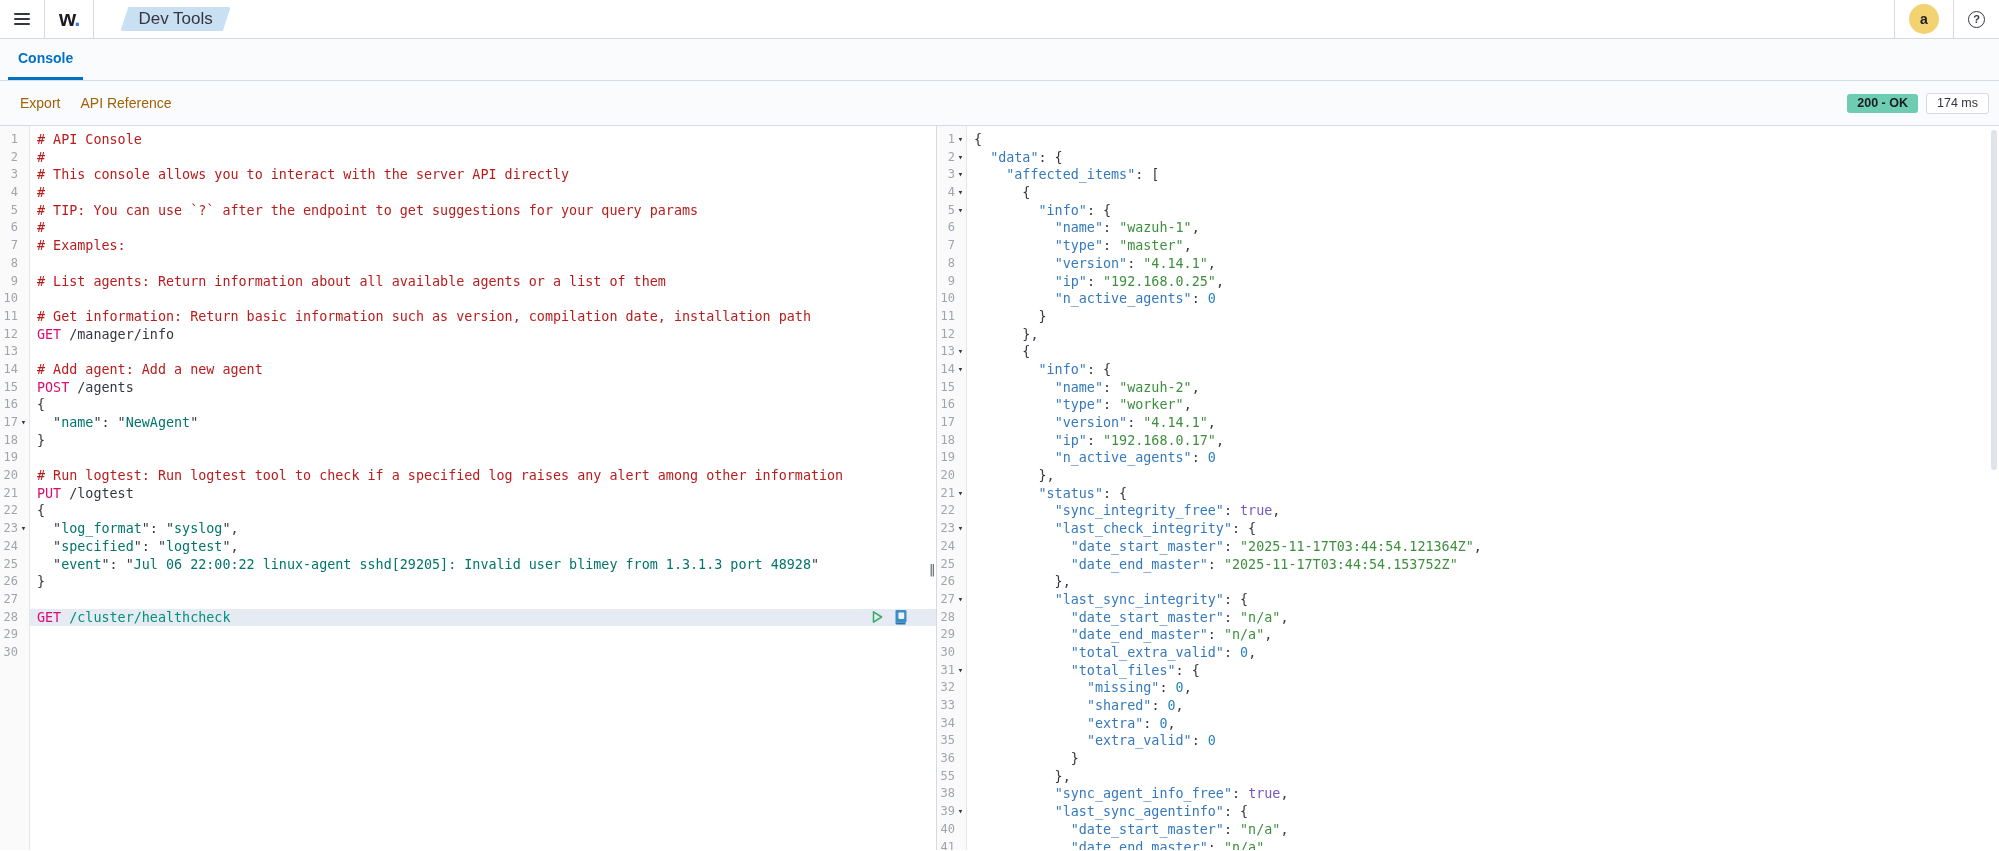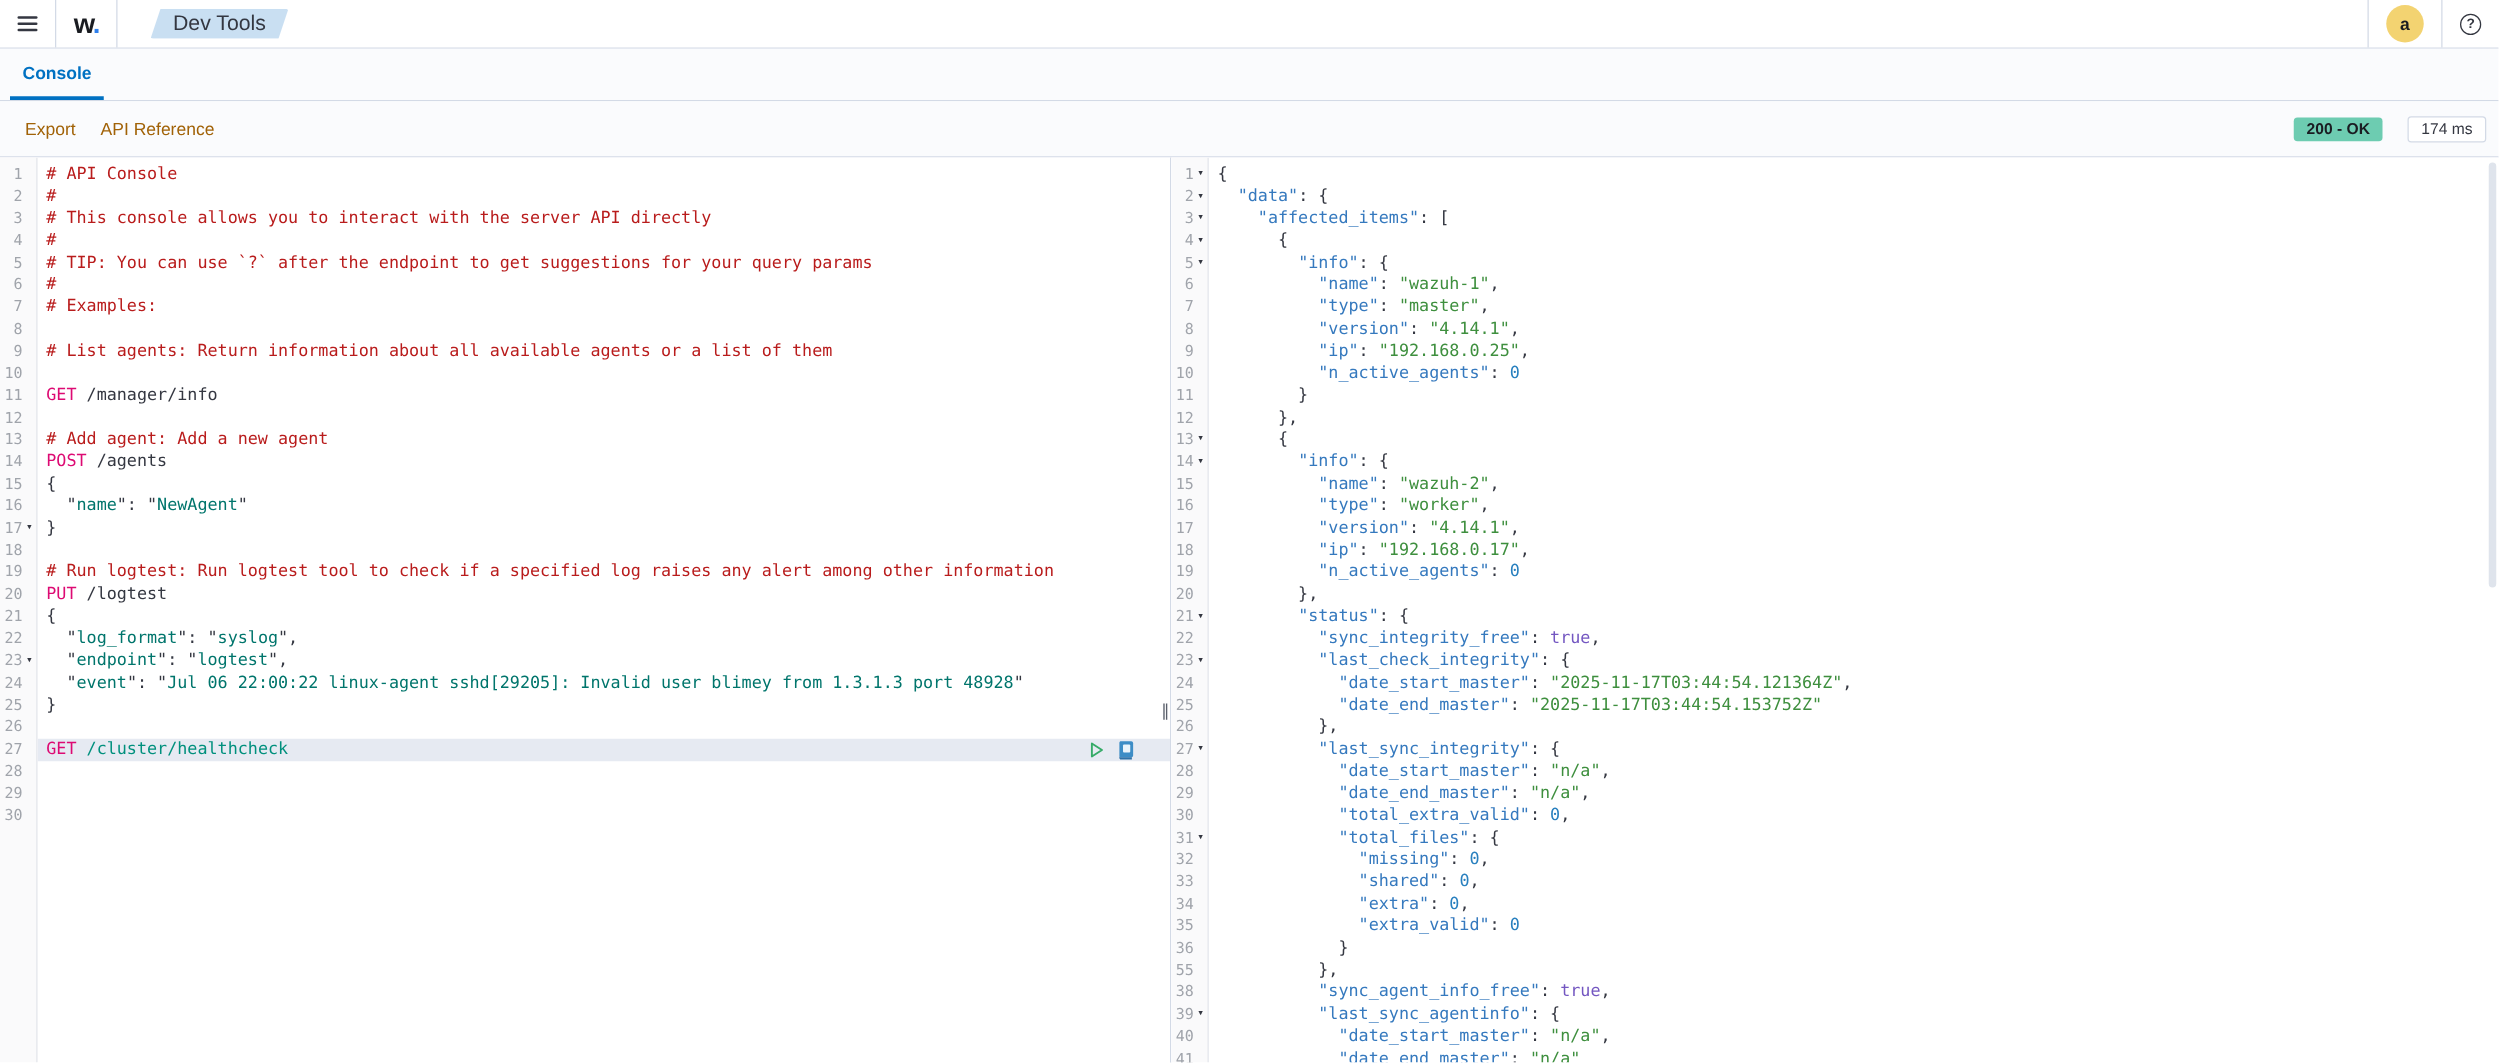--- a/index.html
+++ b/index.html
@@ -27,21 +27,21 @@
     align-items:center; justify-content:center; font-size:11px; font-weight:600; color:#343741; }
 
   
   .tab-strip { height:42px; background:#FAFBFD; border-bottom:1px solid #D3DAE6; display:flex; align-items:stretch; }
   .tab { margin-left:8px; padding:0 10px; display:flex; align-items:center; font-size:14px; font-weight:600;
     color:#0071C2; border-bottom:3px solid #0071C2; cursor:pointer; }
 
   
   .toolbar { height:45px; background:#FAFBFD; border-bottom:1px solid #D3DAE6; display:flex; align-items:center; padding:0 10px; }
   .toolbar-btn { background:none; border:none; font-family:inherit; font-size:14px; color:#a16207; padding:6px 10px; cursor:pointer;text-align:center; }
-  .toolbar-right { margin-left:auto; display:flex; align-items:center; gap:20px; }
+  .toolbar-right { margin-left:auto; display:flex; align-items:center; gap:8px; }
   .badge { font-size:12.5px; font-weight:600; line-height:19px; padding:0 10px; border-radius:3px; }
   .badge-success { background:#6DCCB1; color:#1A1C21; }
   .badge-plain { background:#fff; border:1px solid #D3DAE6; color:#343741; font-weight:400; }
 
   
   .main { position:relative; display:flex; height:724px; }
   .panel { display:flex; overflow:hidden; background:#fff; position:relative; }
   .panel.left { width:937px; border-right:1px solid #D3DAE6; }
   .panel.right { flex:1; }
   .gutter { width:30px; background:#FAFAFB; border-right:1px solid #E3E6EB; padding-top:5px; flex-shrink:0;
@@ -245,33 +245,34 @@
           <div class="code-line"><span class="seg-c"># API Console</span></div>
           <div class="code-line"><span class="seg-c">#</span></div>
           <div class="code-line"><span class="seg-c"># This console allows you to interact with the server API directly</span></div>
           <div class="code-line"><span class="seg-c">#</span></div>
           <div class="code-line"><span class="seg-c"># TIP: You can use `?` after the endpoint to get suggestions for your query params</span></div>
           <div class="code-line"><span class="seg-c">#</span></div>
           <div class="code-line"><span class="seg-c"># Examples:</span></div>
           <div class="code-line"></div>
           <div class="code-line"><span class="seg-c"># List agents: Return information about all available agents or a list of them</span></div>
           <div class="code-line"></div>
+          <div class="code-line"><span class="seg-c"># Get information: Return basic information such as version, compilation date, installation path</span></div>
           <div class="code-line"><span class="seg-m">GET</span><span class="seg-u"> /manager/info</span></div>
           <div class="code-line"></div>
           <div class="code-line"><span class="seg-c"># Add agent: Add a new agent</span></div>
           <div class="code-line"><span class="seg-m">POST</span><span class="seg-u"> /agents</span></div>
           <div class="code-line"><span class="seg-p">{</span></div>
           <div class="code-line"><span class="seg-p">  "</span><span class="seg-t">name</span><span class="seg-p">": "</span><span class="seg-t">NewAgent</span><span class="seg-p">"</span></div>
           <div class="code-line"><span class="seg-p">}</span></div>
           <div class="code-line"></div>
           <div class="code-line"><span class="seg-c"># Run logtest: Run logtest tool to check if a specified log raises any alert among other information</span></div>
           <div class="code-line"><span class="seg-m">PUT</span><span class="seg-u"> /logtest</span></div>
           <div class="code-line"><span class="seg-p">{</span></div>
           <div class="code-line"><span class="seg-p">  "</span><span class="seg-t">log_format</span><span class="seg-p">": "</span><span class="seg-t">syslog</span><span class="seg-p">",</span></div>
-          <div class="code-line"><span class="seg-p">  "</span><span class="seg-t">endpoint</span><span class="seg-p">": "</span><span class="seg-t">logtest</span><span class="seg-p">",</span></div>
+          <div class="code-line"><span class="seg-p">  "</span><span class="seg-t">specified</span><span class="seg-p">": "</span><span class="seg-t">logtest</span><span class="seg-p">",</span></div>
           <div class="code-line"><span class="seg-p">  "</span><span class="seg-t">event</span><span class="seg-p">": "</span><span class="seg-t">Jul 06 22:00:22 linux-agent sshd[29205]: Invalid user blimey from 1.3.1.3 port 48928</span><span class="seg-p">"</span></div>
           <div class="code-line"><span class="seg-p">}</span></div>
           <div class="code-line"></div>
           <div class="code-line hl"><span class="seg-m">GET</span><span class="seg-ua"> /cluster/healthcheck</span><span class="line-actions"><button><svg width="16" height="16" viewBox="0 0 16 16">
                   <path d="M4.5 2.8 L12.6 8 L4.5 13.2 Z" fill="none" stroke="#36AB68" stroke-width="1.5" stroke-linejoin="round"></path>
                 </svg></button><button><svg width="15" height="16" viewBox="0 0 15 16">
                   <path d="M2.5 2.2C2.5 1.5 3 1 3.7 1H12c.8 0 1.5.7 1.5 1.5v9.8c0 .8-.7 1.5-1.5 1.5H3.7c-.7 0-1.2-.5-1.2-1.2Z" fill="#3D8DC6"></path>
                   <rect x="5.4" y="3.6" width="5.8" height="6.3" rx="0.8" fill="#EAF4FB"></rect>
                   <path d="M2.5 12.6c0 .7.5 1.2 1.2 1.2h8.8v1.7H3.7c-.7 0-1.2-.5-1.2-1.2Z" fill="#2F72A8"></path>
                 </svg></button></span></div>

